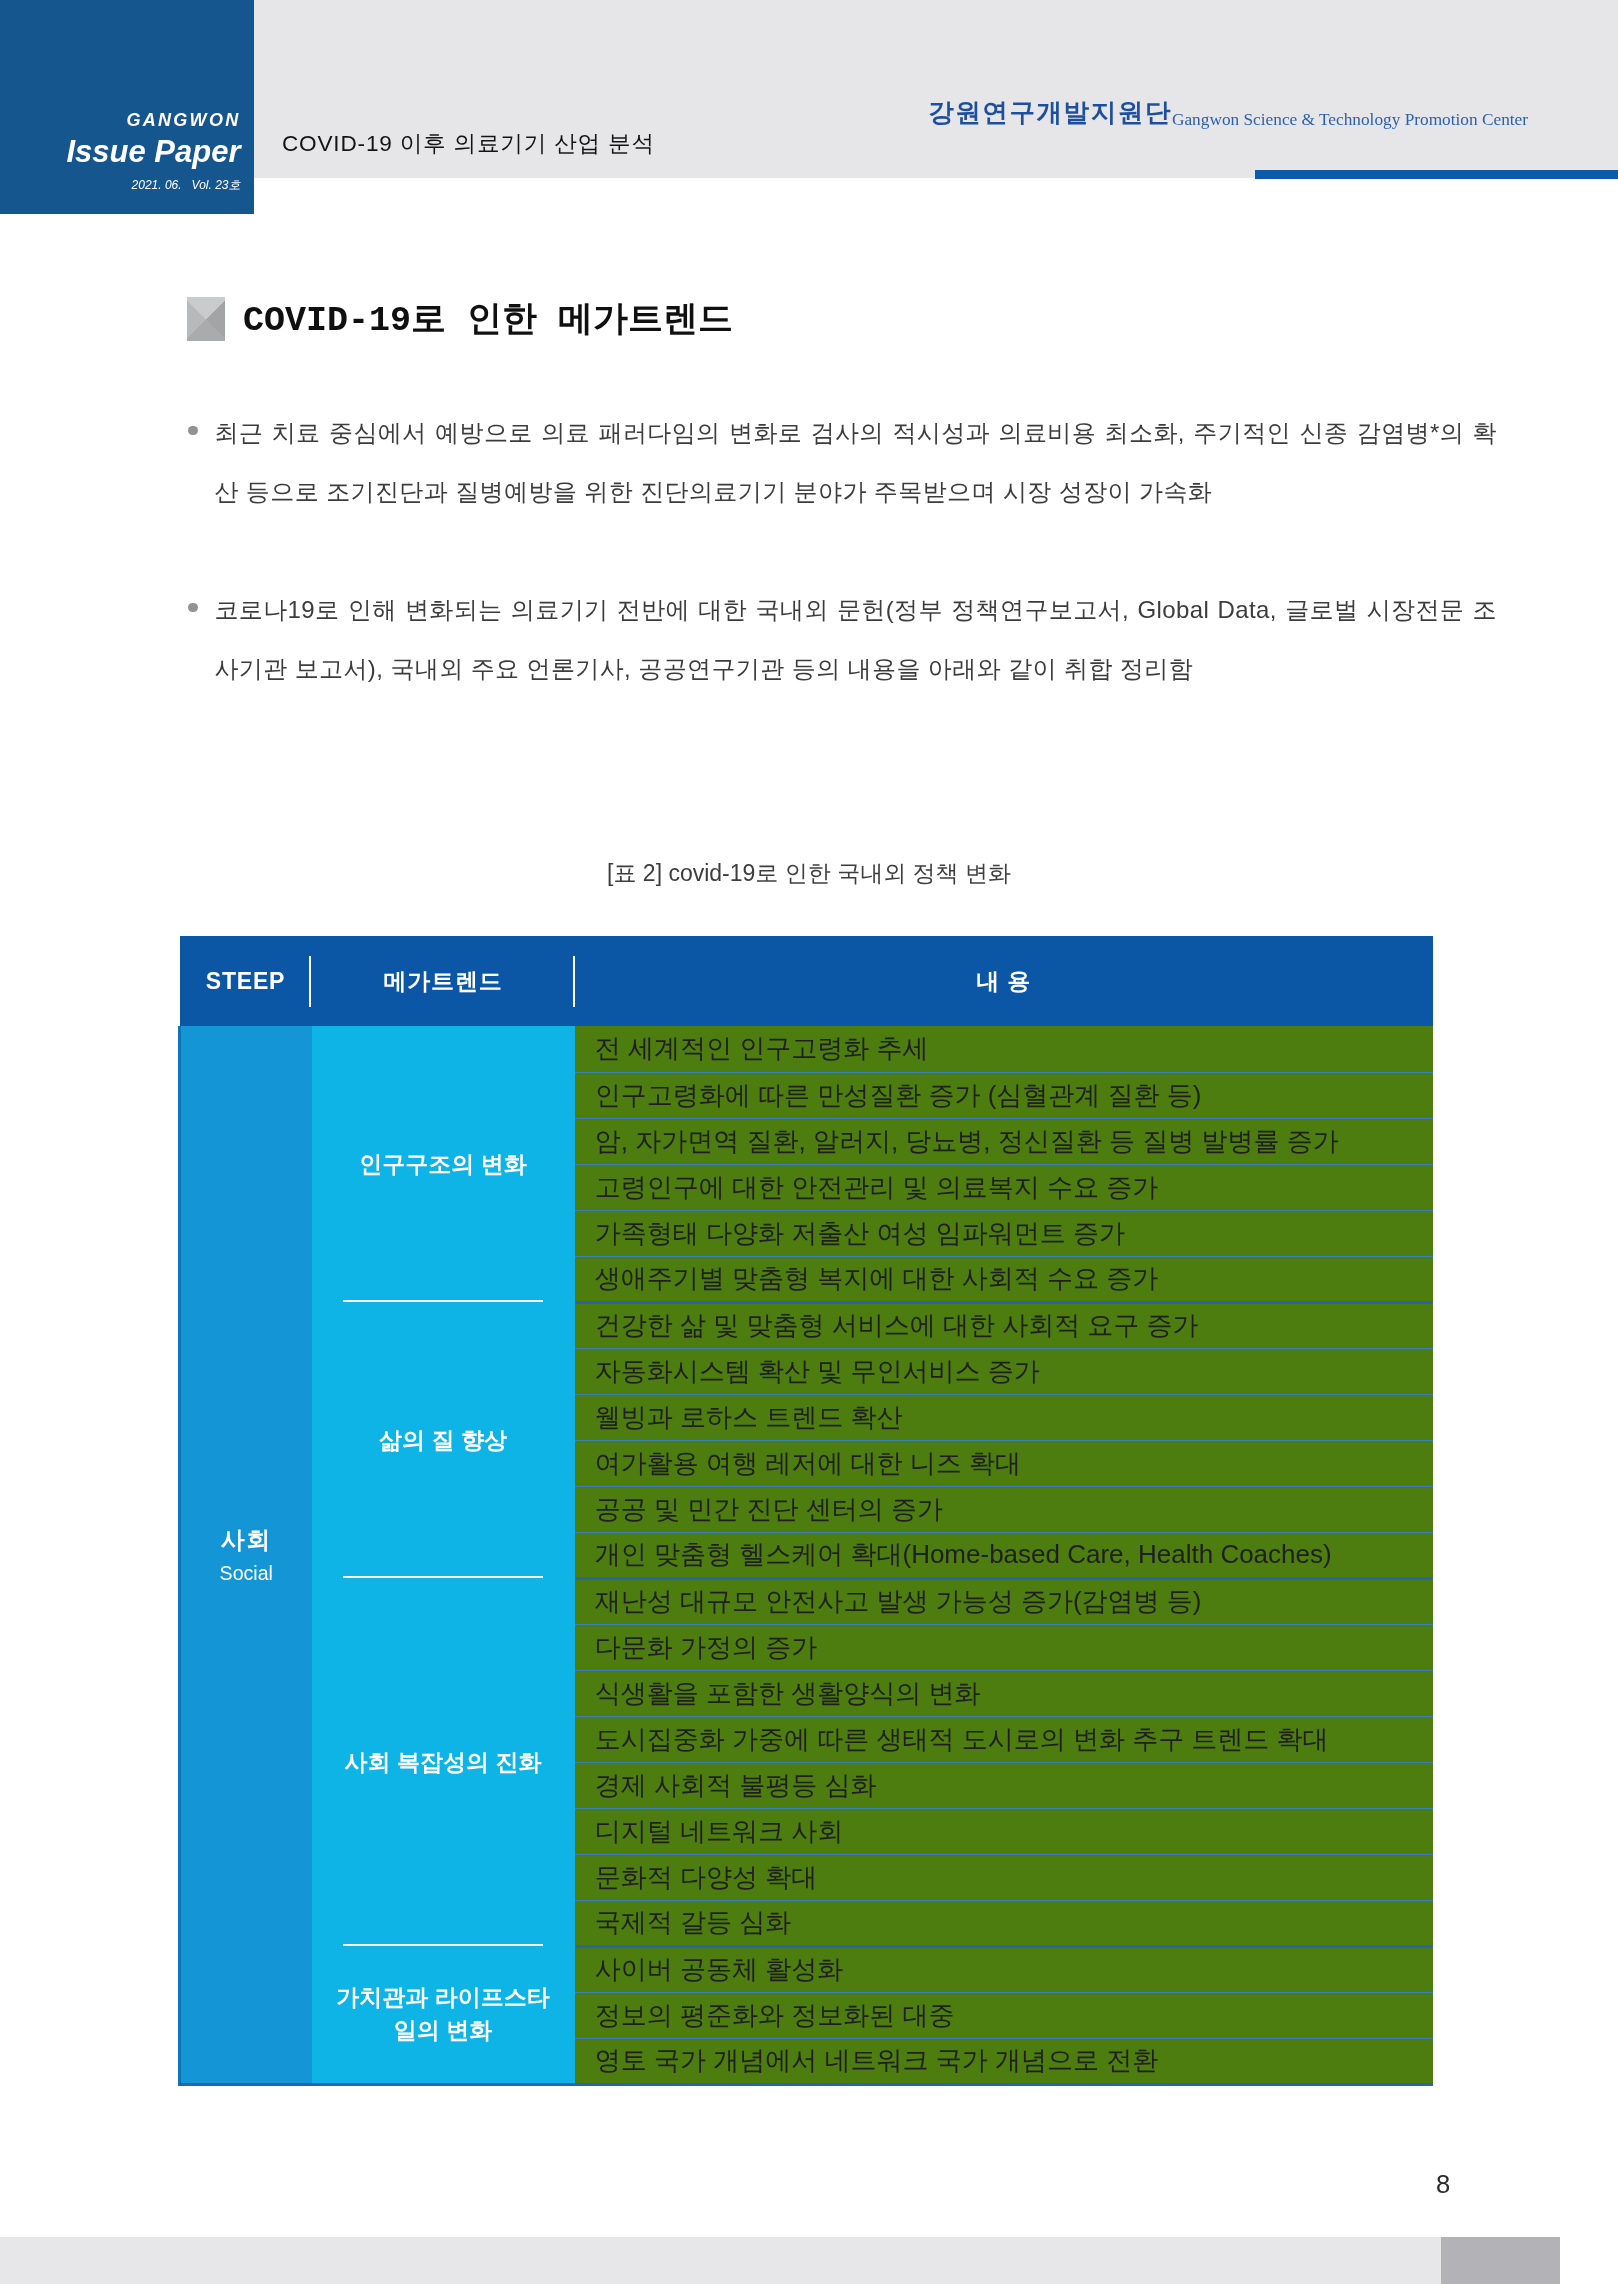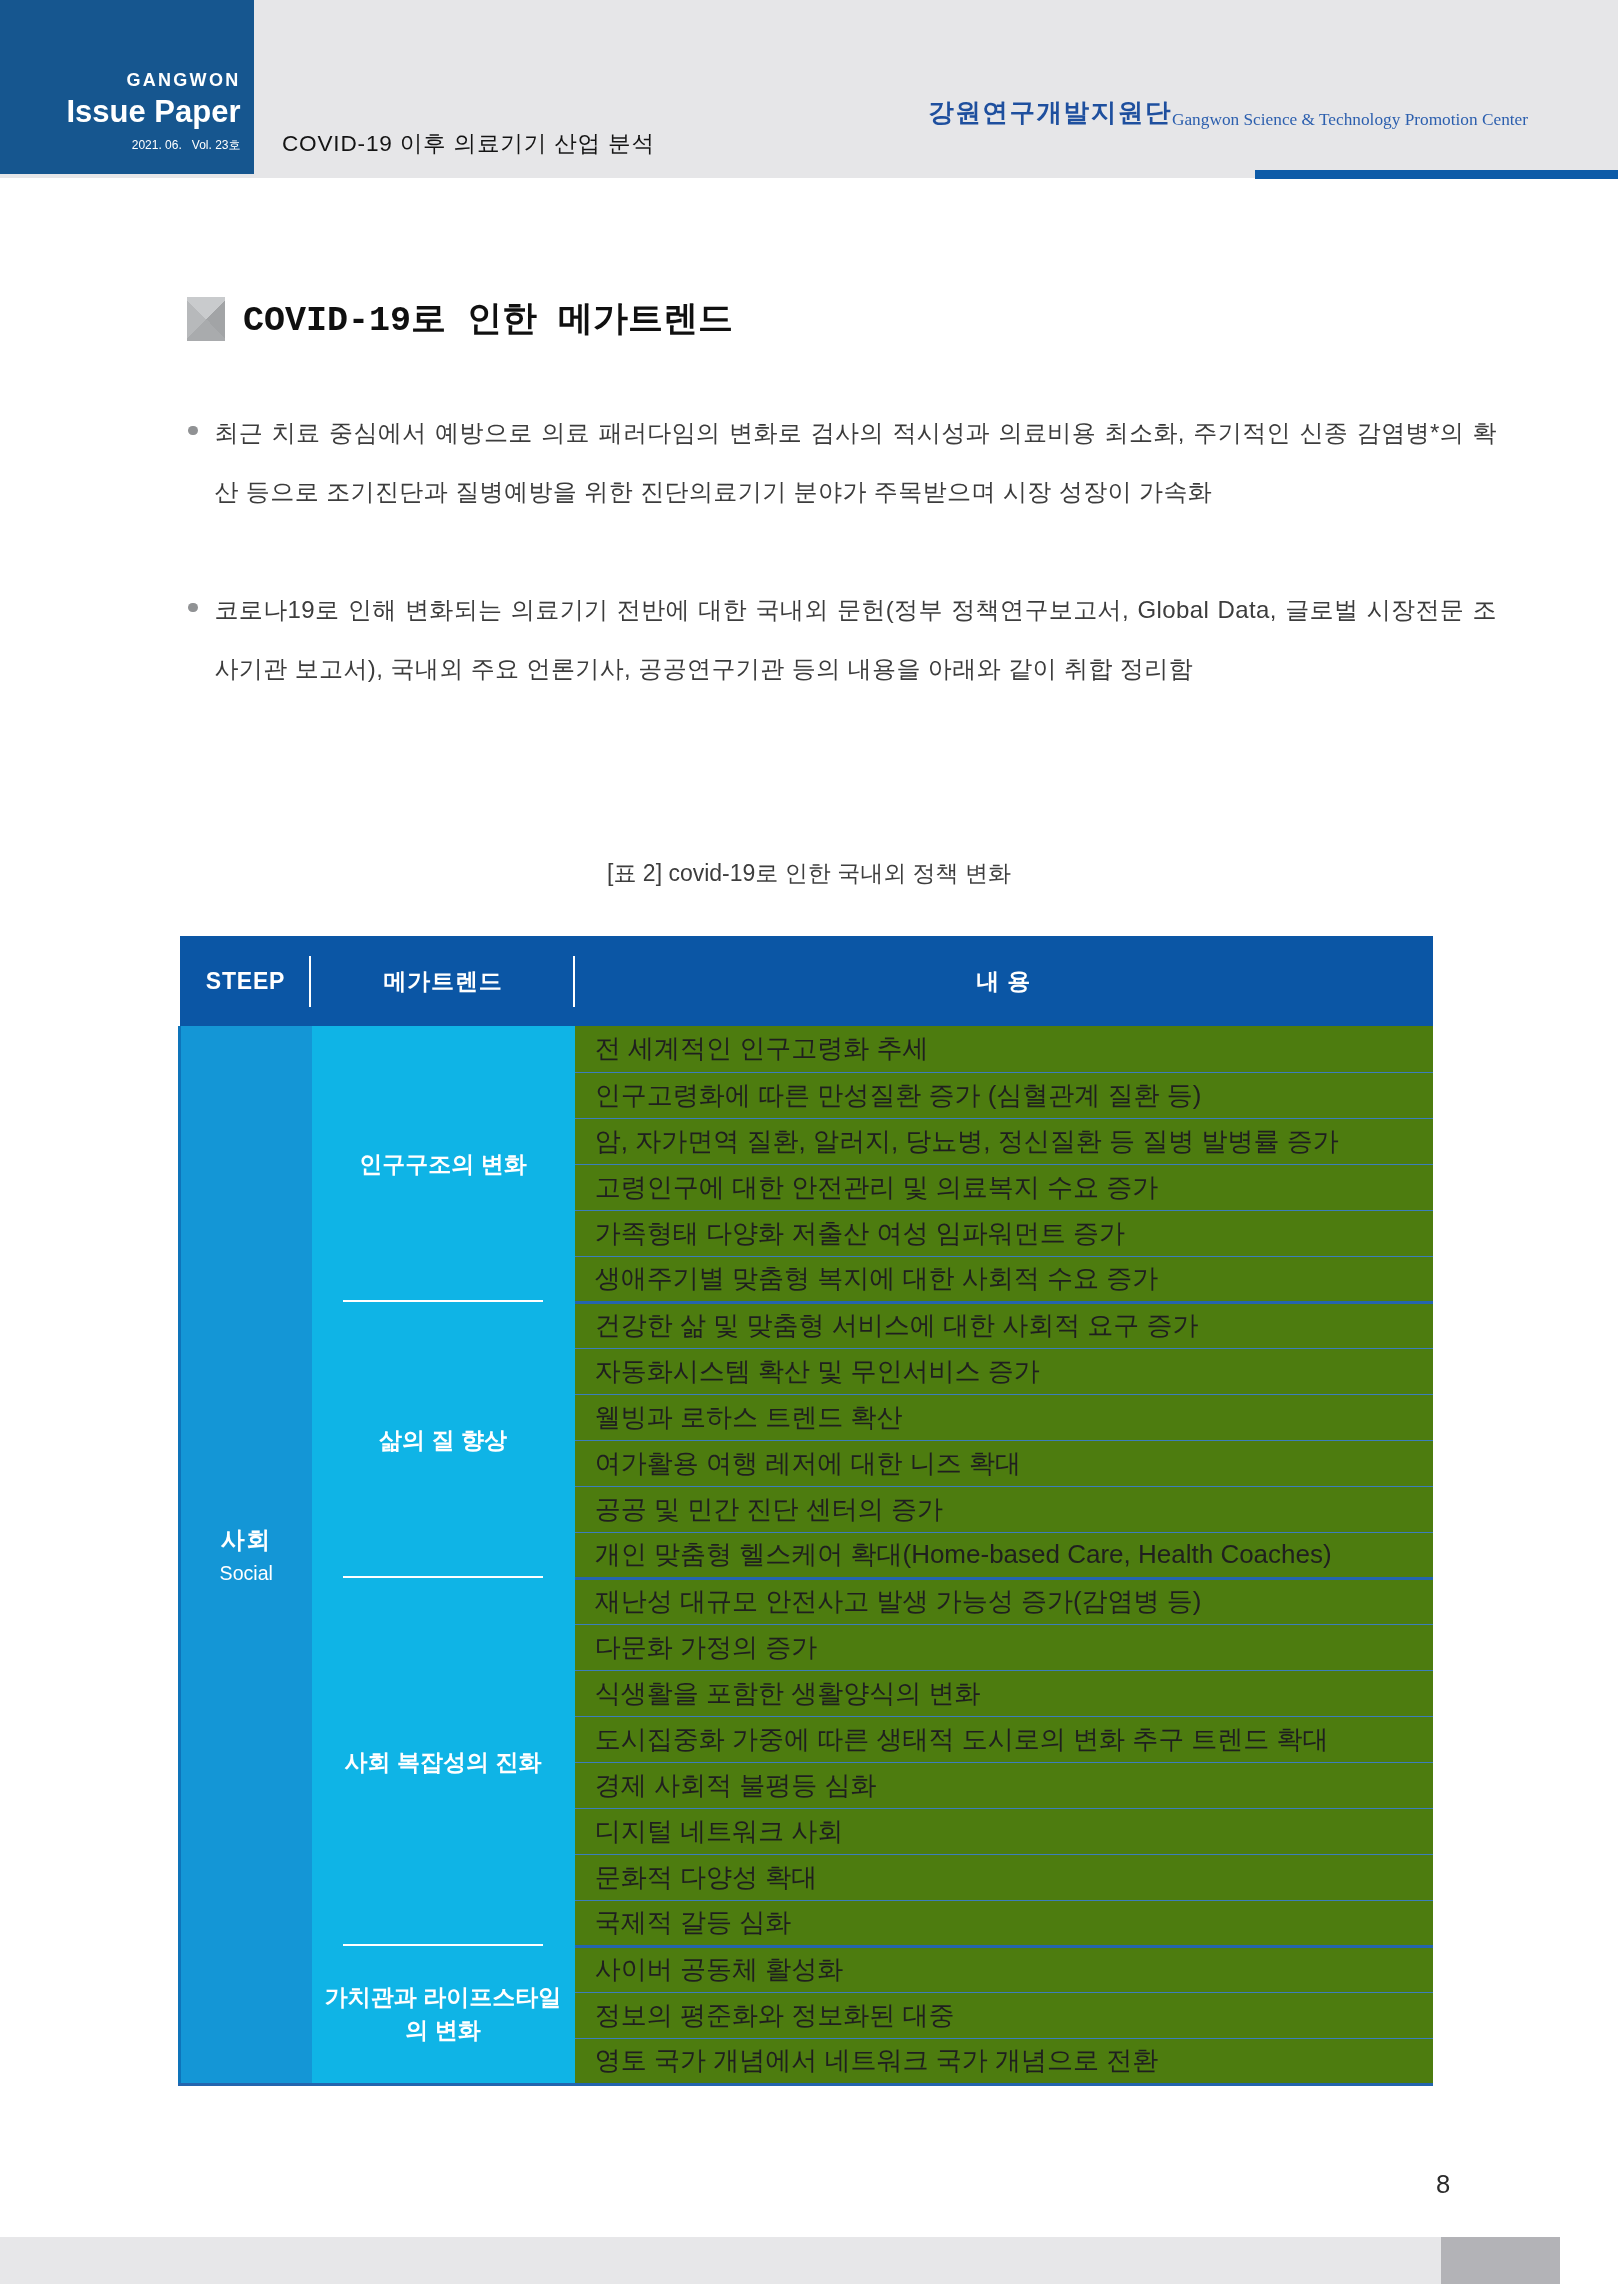--- a/index.html
+++ b/index.html
@@ -23,23 +23,23 @@
   body{
     position:relative;
     width:1618px;height:2284px;
     font-family:"Liberation Sans","DejaVu Sans",sans-serif;
     color:var(--text-dark);
     overflow:hidden;
   }
   
   .header-band{position:absolute;left:0;top:0;width:1618px;height:178px;background:var(--header-gray);}
   .logo-box{
-    position:absolute;left:0;top:0;width:254px;height:174px;background:var(--logo-navy);
+    position:absolute;left:0;top:0;width:254px;height:214px;background:var(--logo-navy);
     display:flex;flex-direction:column;align-items:flex-end;justify-content:flex-end;
-    padding:0 13.5px 19.6px 0;color:#fff;
+    padding:0 13.5px 19.6px 0;color:#fff;font-style:italic;
   }
   .logo-line1{font-size:18px;letter-spacing:2.3px;font-weight:600;}
   .logo-line2{font-size:31px;font-weight:700;margin-top:3px;}
   .logo-line3{font-size:12px;margin-top:7.5px;white-space:pre;margin-left:13px;}
   .doc-title{
     position:absolute;left:282px;top:128px;font-size:22.6px;font-weight:500;color:#141414;letter-spacing:0.8px;
   }
   .org-block{position:absolute;right:90px;top:95px;display:flex;align-items:flex-end;}
   .org-ko{font-size:25.6px;font-weight:700;color:var(--org-blue);letter-spacing:1.5px;}
   .org-en{font-size:17.3px;color:var(--org-blue-light);margin-top:6px;font-family:Liberation Serif, serif;}
@@ -83,21 +83,21 @@
   .steep-cell{
     background:var(--steep-blue);color:#fff;text-align:center;
     border-left:3.8px solid #0e74ba;border-bottom:3px solid var(--line-blue-strong);
   }
   .steep-ko{display:block;font-size:24px;font-weight:700;letter-spacing:1.5px;}
   .steep-en{display:block;font-size:19.6px;margin-top:6px;}
   .mega-cell{
     background:var(--mega-blue);color:#fff;text-align:center;position:relative;
   }
   .mega-cell.mega-last{border-bottom:3px solid var(--line-blue-strong);}
-  .mega-label{font-size:23px;font-weight:700;line-height:33px;padding:0 3px;}
+  .mega-label{font-size:23px;font-weight:700;line-height:33px;padding:0 14px;}
   .mega-sep{position:absolute;left:12%;bottom:0;width:76%;height:2.3px;background:#ffffff;}
   .content-cell{
     background:#4d7c0f;color:var(--text-dark);font-size:26px;
     padding-left:20.3px;border-bottom:1.5px solid var(--line-blue);
     white-space:nowrap;overflow:hidden;
   }
   .content-cell.group-end{border-bottom:3px solid var(--line-blue-strong);}
   .content-cell.table-end{border-bottom:3px solid var(--line-blue-strong);}
 
   

